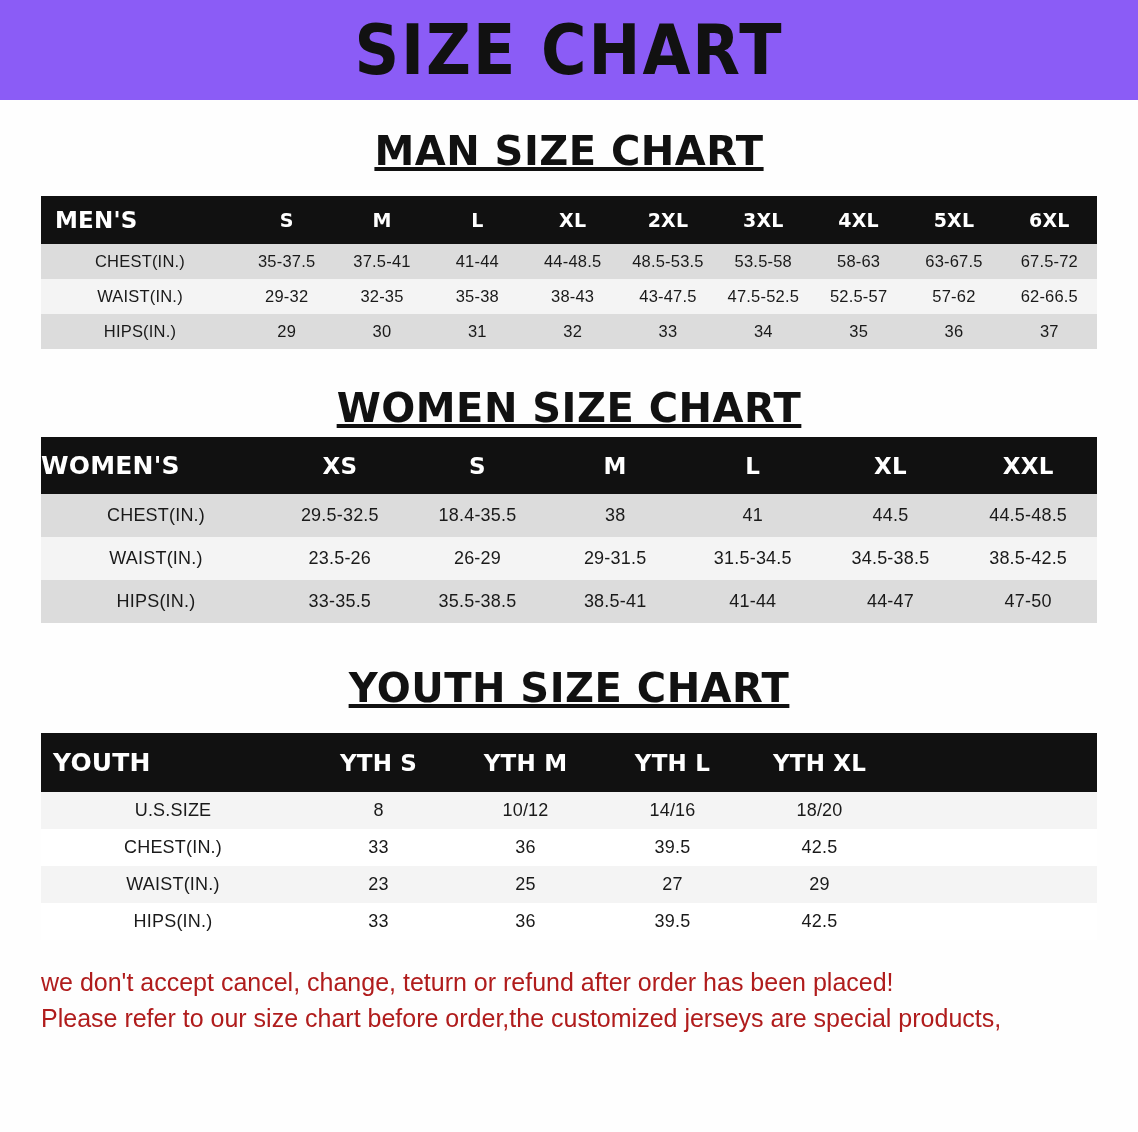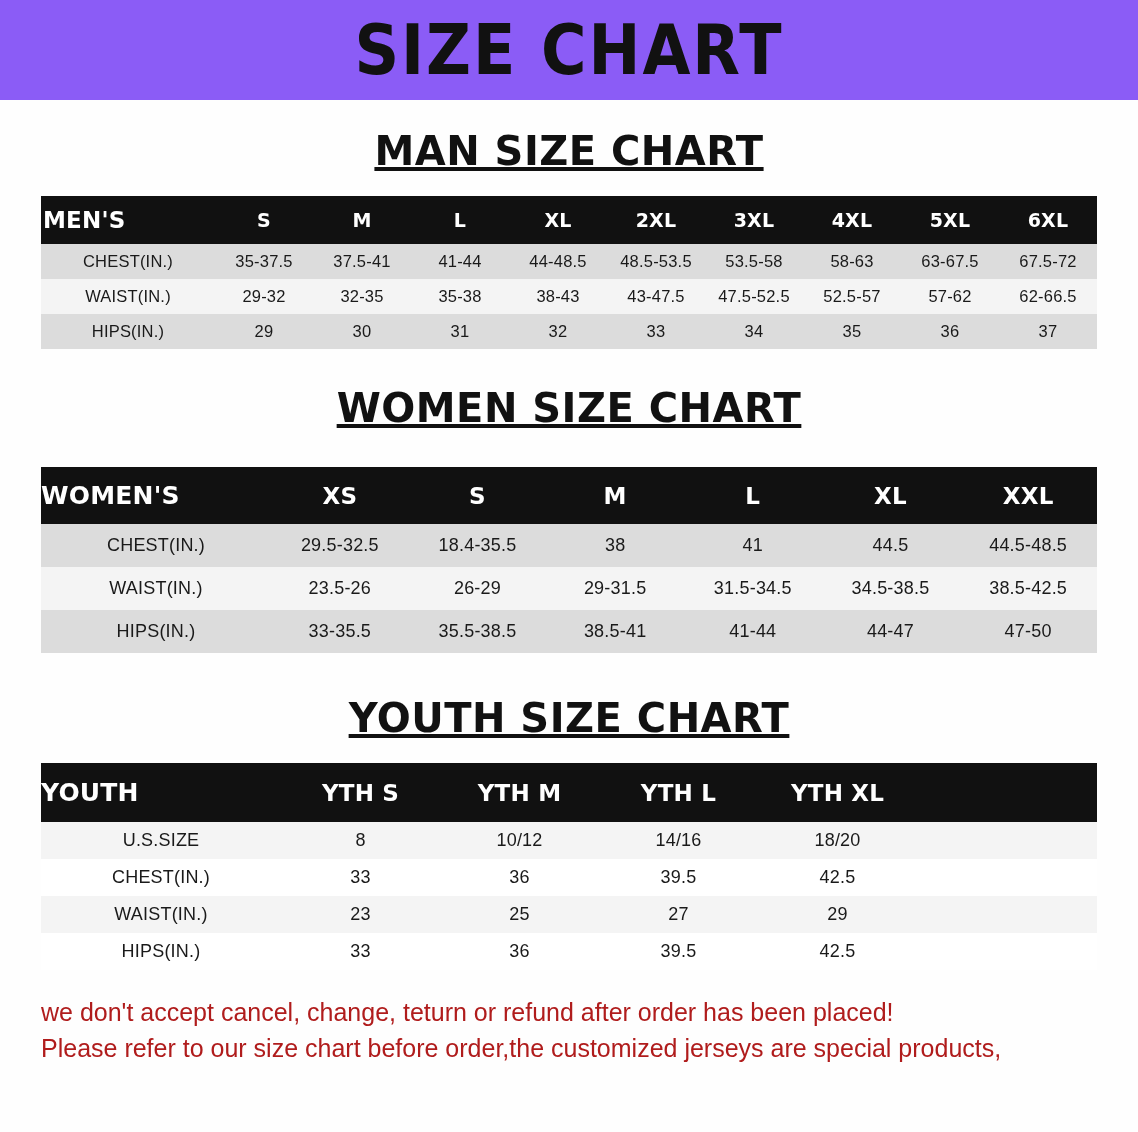--- a/index.html
+++ b/index.html
@@ -85,34 +85,34 @@
     padding-left: 16px;
   }
 
   
   .row-shade { background: #dcdcdc; }
   .row-plain { background: #f4f4f4; }
   .row-white { background: #ffffff; }
 
   
   #man-table { margin-top: 22px; }
-  #man-table thead th { font-size: 19px; padding: 11px 2px; }
+  #man-table thead th { font-size: 19px; padding: 11px 14px; }
   #man-table thead th.label-col { font-size: 23px; }
   #man-table tbody td { font-size: 16.5px; padding: 8px 0; }
   #man-table tbody td.label-col { font-size: 16.5px; }
 
   
-  #women-table { margin-top: 36px; }
+  #women-table { margin-top: 6px; }
   #women-table thead th { font-size: 23px; padding: 14px 0; }
   #women-table thead th.label-col { font-size: 25px; }
   #women-table tbody td { font-size: 18px; padding: 11px 0; }
 
   
   #youth-table { margin-top: 22px; }
-  #youth-table thead th { font-size: 23px; padding: 15px 0; }
+  #youth-table thead th { font-size: 23px; padding: 15px 12px; }
   #youth-table thead th.label-col { font-size: 25px; }
   #youth-table tbody td { font-size: 18px; padding: 8px 0; }
 
   
   .footer-note {
     margin: 24px auto 0 auto;
     width: 1056px;
     color: #b01c1c;
     font-family: "Liberation Sans", sans-serif;
     font-size: 25px;

